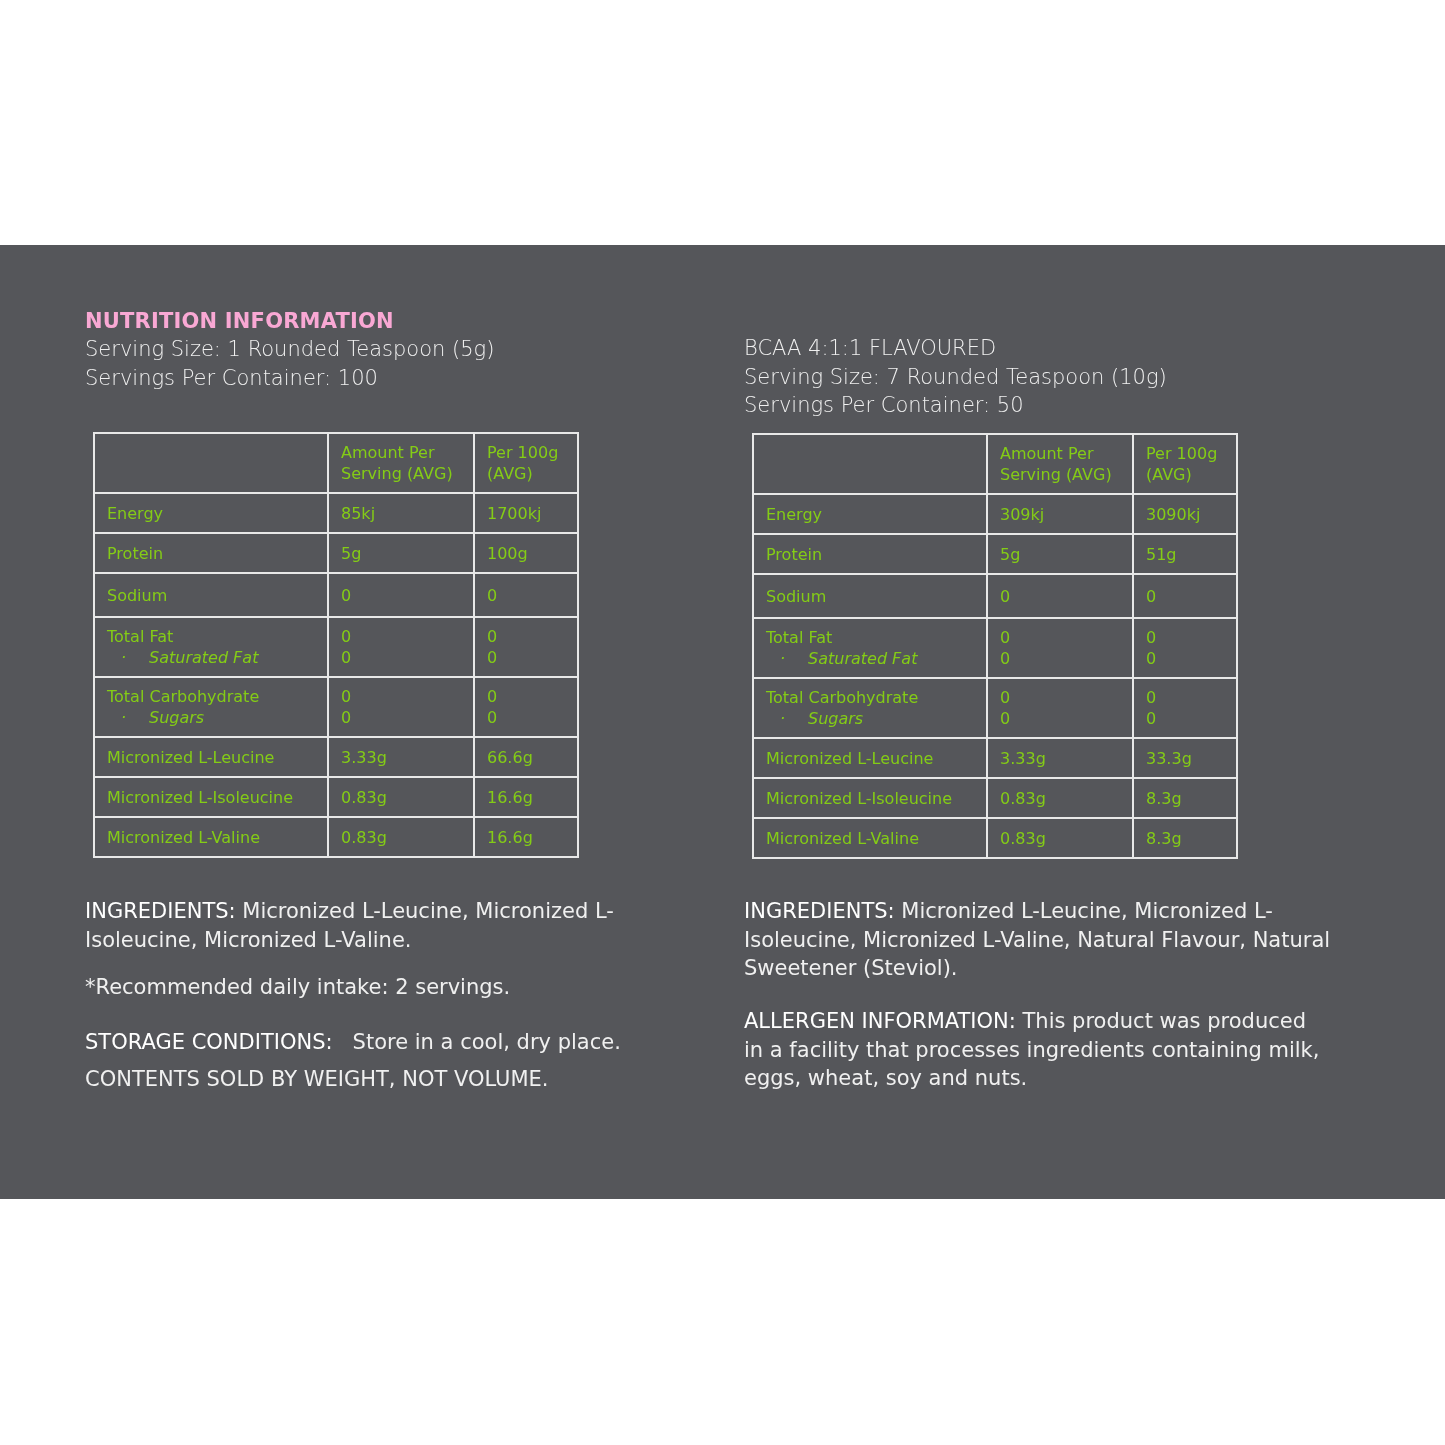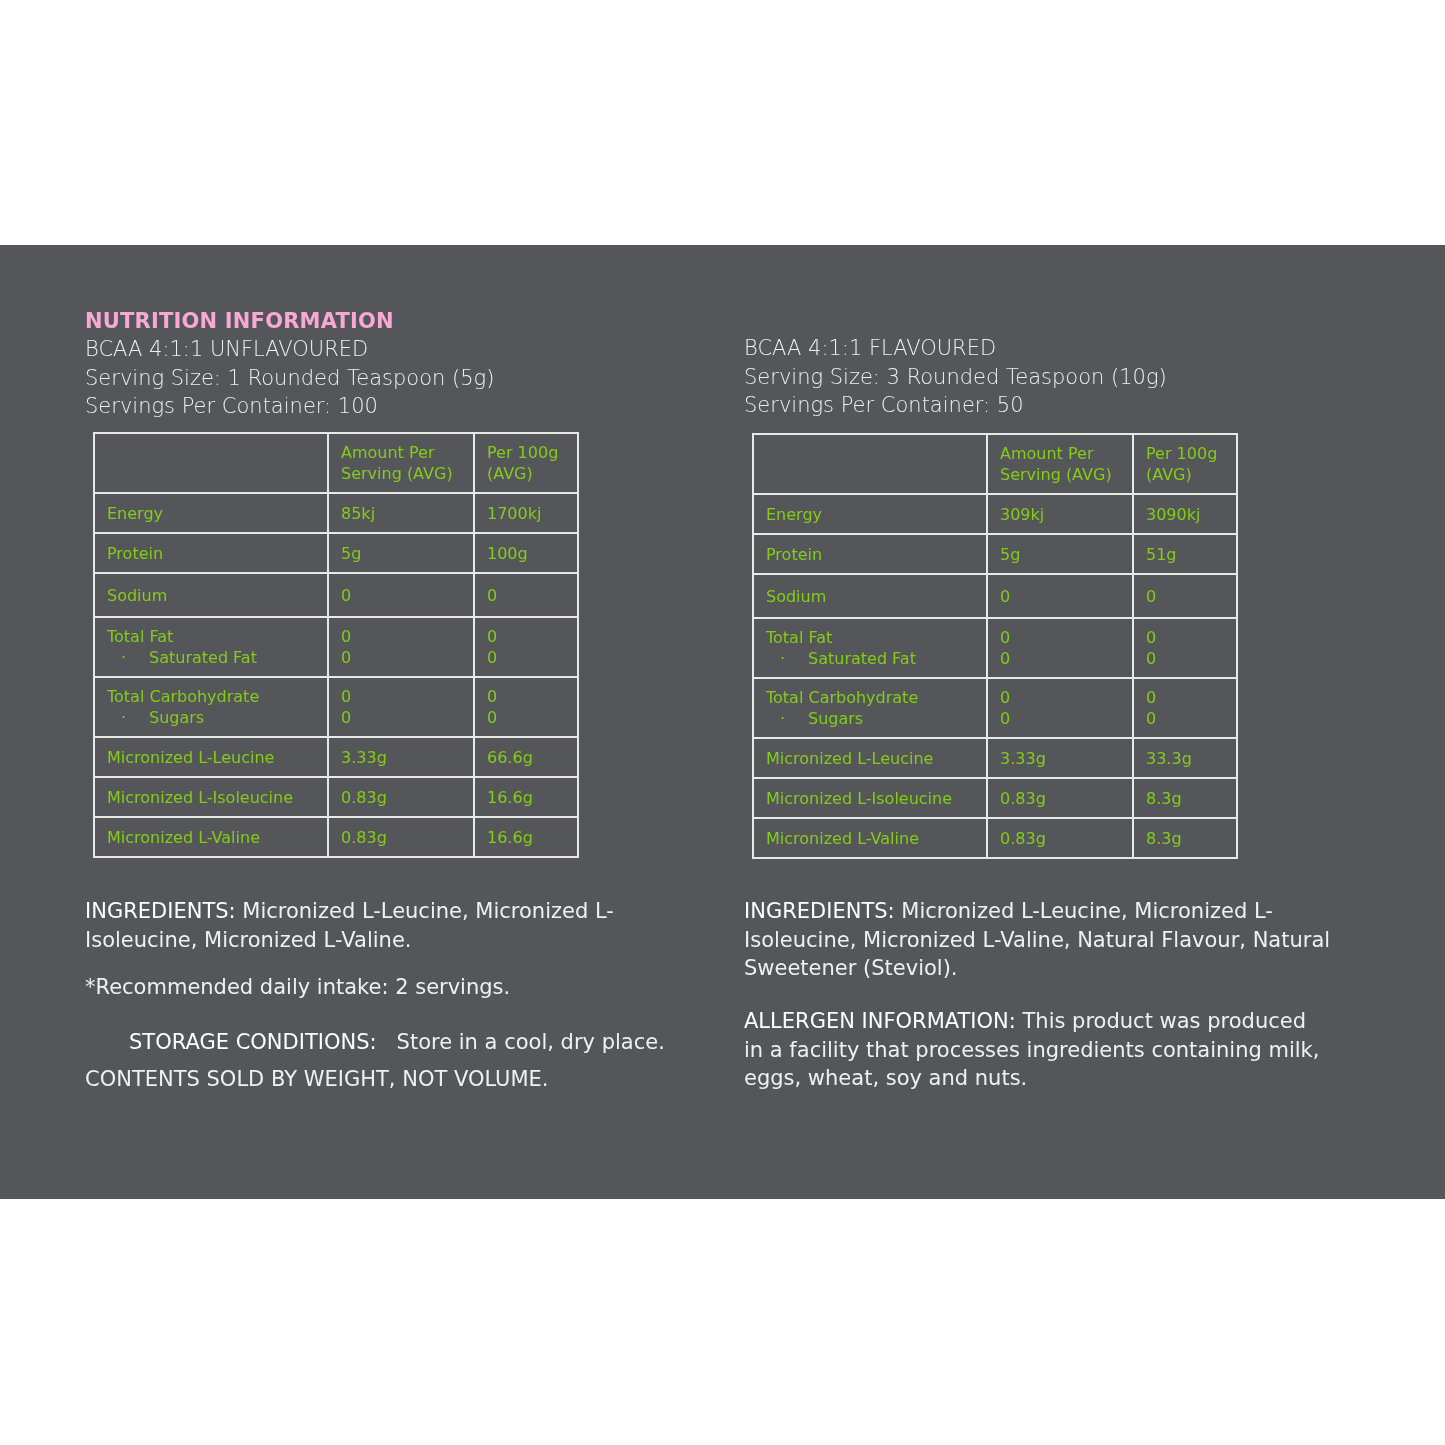--- a/index.html
+++ b/index.html
@@ -30,35 +30,34 @@
   .col.right table.nt { top: 188px; }
   table.nt td {
     border: 2px solid #e8e8e8; padding: 0 12px; vertical-align: middle; line-height: 21px;
   }
   table.nt td.c0 { width: 208px; }
   table.nt td.c1 { width: 120px; }
   table.nt td.c2 { width: 78px; }
   table.nt tr.hdr td { height: 58px; }
   table.nt tr.r1 td { height: 38px; }
   table.nt tr.r2 td { height: 58px; }
-  .sub { display: block; padding-left: 14px; }
+  .sub { display: block; padding-left: 14px; font-style: italic; }
   .sub .dot { display: inline-block; width: 28px; }
 
   .para { position: absolute; left: 0; font-size: 21px; line-height: 28.5px; color: #f0f0f0; width: 600px; }
   .para b { font-weight: normal; color: #ffffff; }
 </style>
 </head>
 <body>
 
 <div class="panel">
 
   <div class="col left">
     <div class="heading-bold">NUTRITION INFORMATION</div>
     <div class="lines">
-      <div>BCAA 4:1:1 UNFLAVOURED</div>
       <div>Serving Size: 1 Rounded Teaspoon (5g)</div>
       <div>Servings Per Container:  100</div>
     </div>
 
     <table class="nt">
       <tbody>
           <tr class="hdr">
         <td class="c0"></td>
         <td class="c1">Amount Per Serving (AVG)</td>
         <td class="c2">Per 100g (AVG)</td>
@@ -121,28 +120,28 @@
         <td class="c1">0.83g</td>
         <td class="c2">16.6g</td>
       </tr>
     </tbody>
       </table>
 
     <div class="para" style="top:652px; width:600px;">
       <b>INGREDIENTS:</b><span> Micronized L-Leucine, Micronized L-Isoleucine, Micronized L-Valine.</span>
     </div>
     <div class="para" style="top:728px;">*Recommended daily intake: 2 servings.</div>
-    <div class="para" style="top:783px; white-space:pre;margin-left:44px;"><b>STORAGE CONDITIONS:</b><span>   Store in a cool, dry place.</span></div>
+    <div class="para" style="top:783px; white-space:pre;"><b>STORAGE CONDITIONS:</b><span>   Store in a cool, dry place.</span></div>
     <div class="para" style="top:820px;">CONTENTS SOLD BY WEIGHT, NOT VOLUME.</div>
   </div>
 
   <div class="col right">
     <div class="lines">
       <div>BCAA 4:1:1 FLAVOURED</div>
-      <div>Serving Size: 3 Rounded Teaspoon (10g)</div>
+      <div>Serving Size: 7 Rounded Teaspoon (10g)</div>
       <div>Servings Per Container: 50</div>
     </div>
 
     <table class="nt">
       <tbody>
           <tr class="hdr">
         <td class="c0"></td>
         <td class="c1">Amount Per Serving (AVG)</td>
         <td class="c2">Per 100g (AVG)</td>
       </tr>

